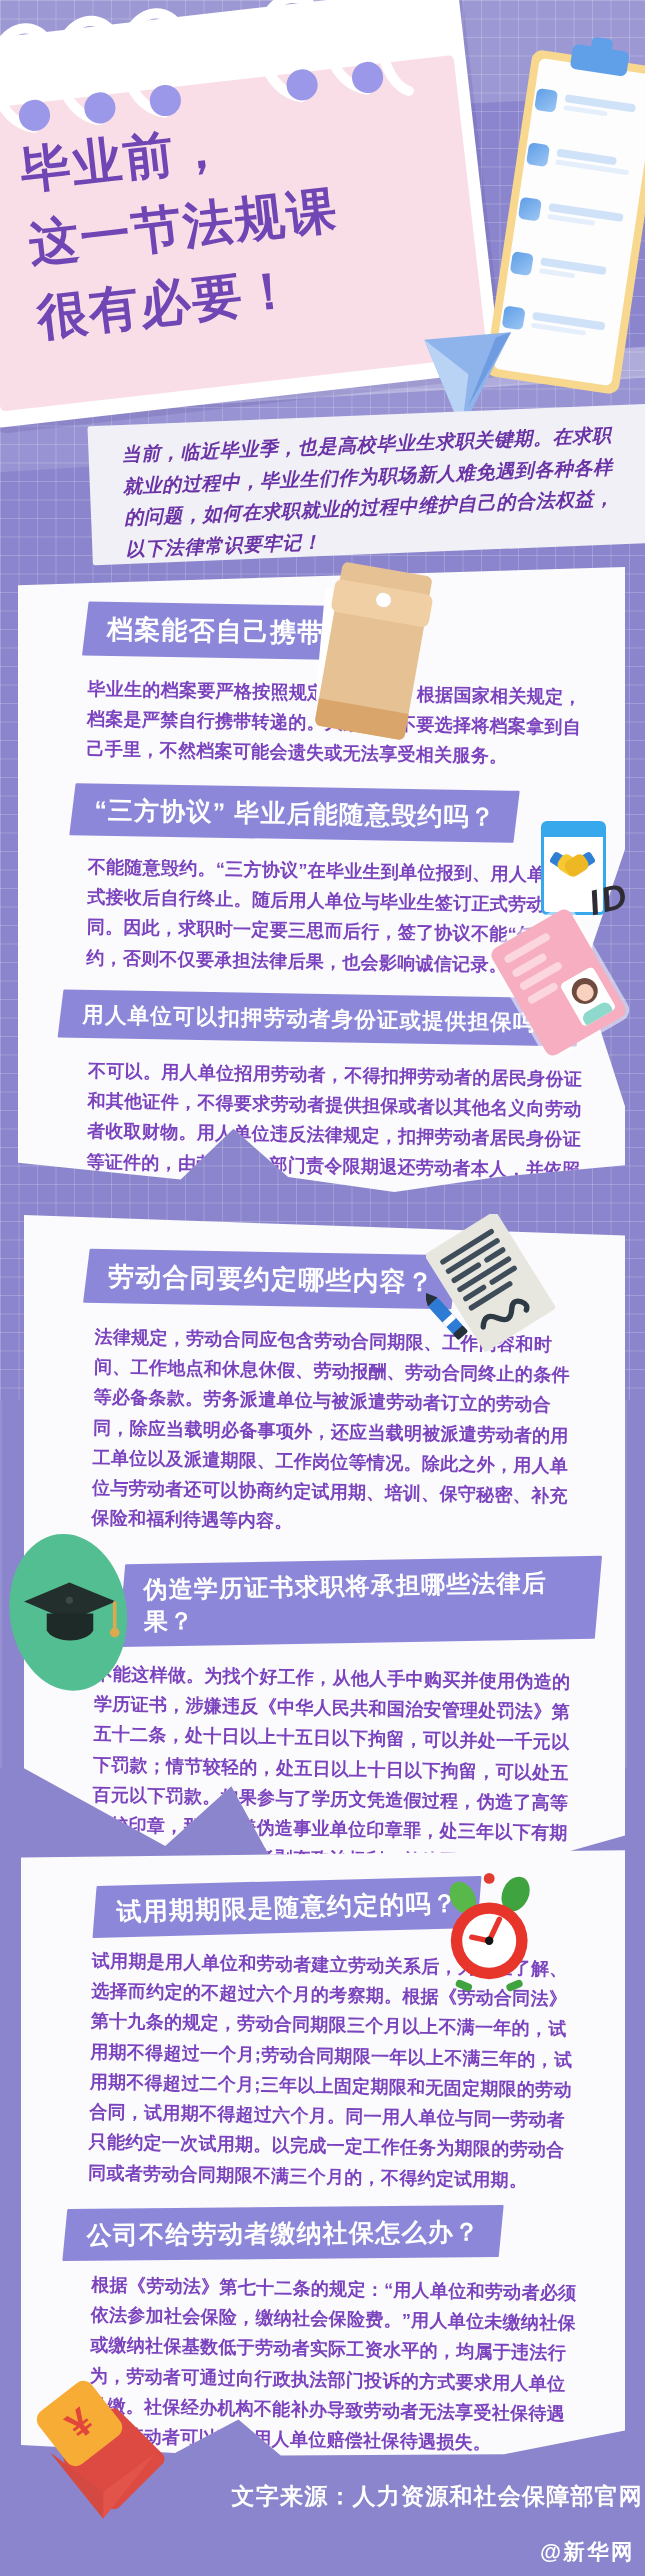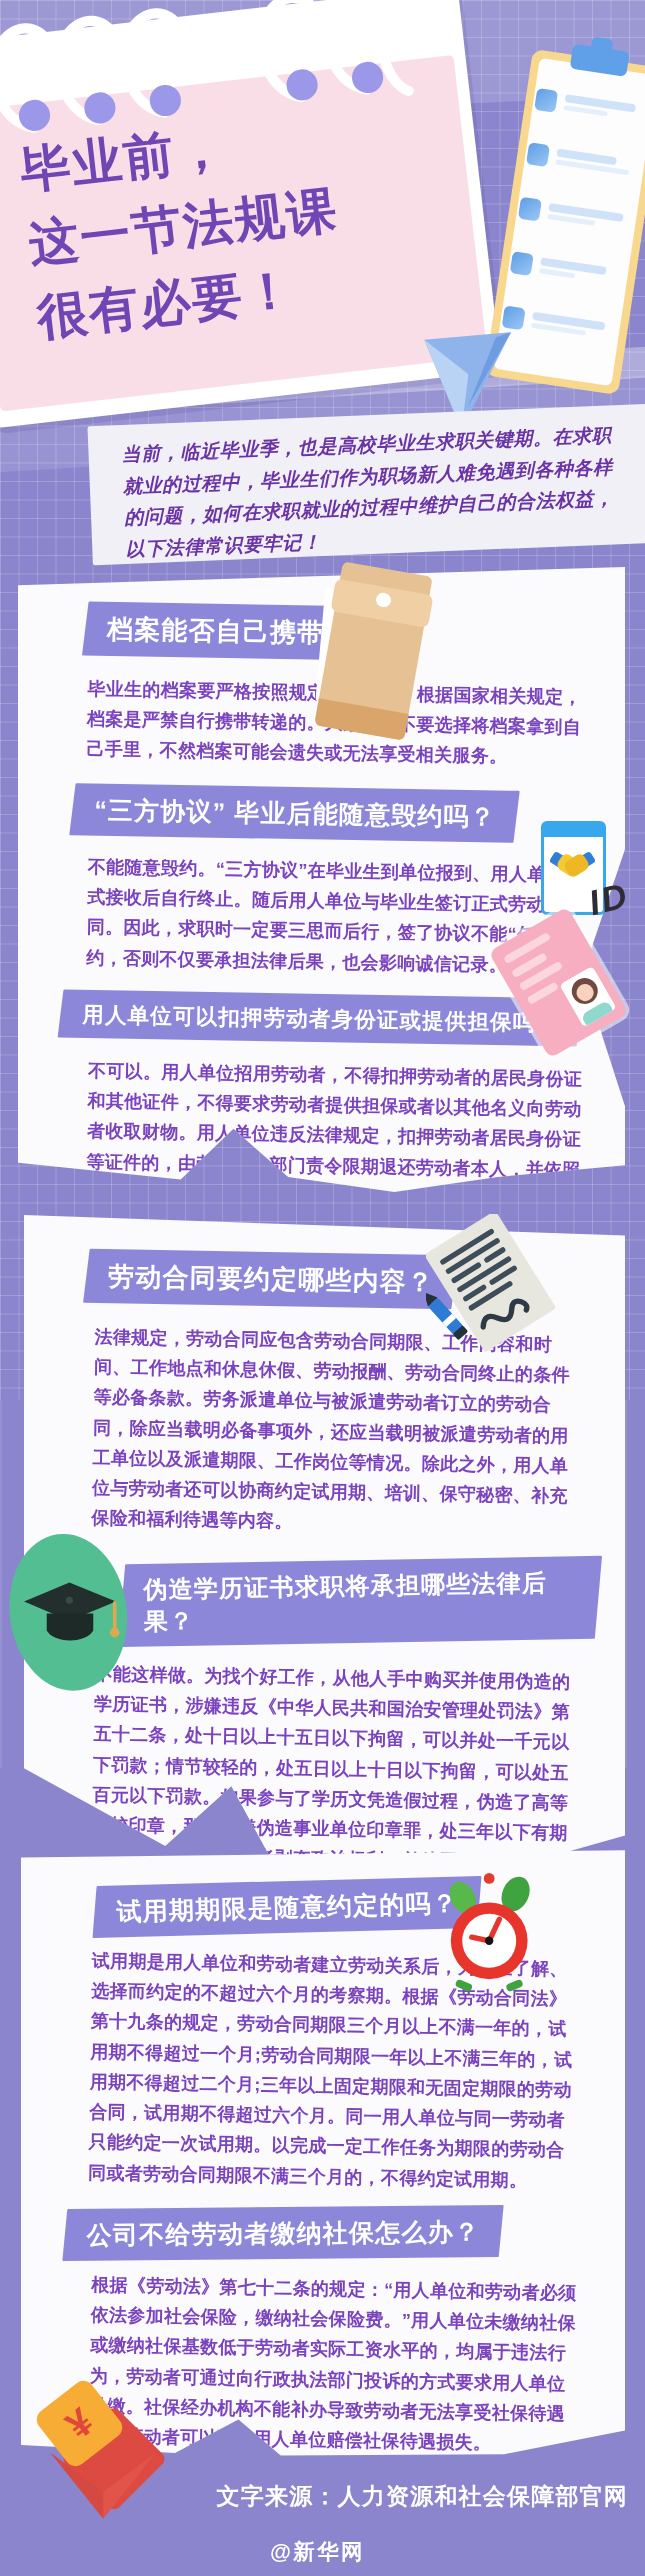--- a/index.html
+++ b/index.html
@@ -93,22 +93,22 @@
   .idcard .face{position:absolute;left:10.8px;top:10.8px;width:16.7px;height:16.7px;border-radius:50%;background:#F8D2BE;}
   .idcard .shirt{position:absolute;left:3.6px;bottom:-3.6px;width:31px;height:15.6px;border-radius:7.2px;background:#8ED8CC;}
   .contract{left:426px;top:1214px;width:129px;height:147px;}
   .capwrap{left:7.2px;top:1530px;width:123px;height:164px;}
   .clock{left:440px;top:1870px;width:99px;height:135px;}
   .renv{left:33px;top:2379px;width:138px;height:147px;}
   .renv .ycard{position:absolute;left:13px;top:10.8px;width:67px;height:67px;background:#F6AC35;
     border-radius:10.8px;transform:rotate(-38deg);text-align:center;line-height:67px;
     font-size:39px;font-weight:900;color:#E2453A;}
   
-  .src-line{position:absolute;right:18px;top:2481px;color:#fff;font-size:23px;font-weight:700;letter-spacing:1.2px;}
-  .watermark{position:absolute;left:0;top:2537px;width:635px;text-align:center;color:#fff;
+  .src-line{position:absolute;right:3px;top:2481px;color:#fff;font-size:23px;font-weight:700;letter-spacing:1.2px;}
+  .watermark{position:absolute;left:0;top:2537px;width:635px;text-align:right;color:#fff;
     font-size:21.5px;font-weight:700;letter-spacing:2.4px;}
 </style>
 </head>
 <body>
 
 <div class="page">
 
   <div class="bg-grid"></div>
   <div class="bg-stripes"></div>
   <div class="bg-topband"></div>

